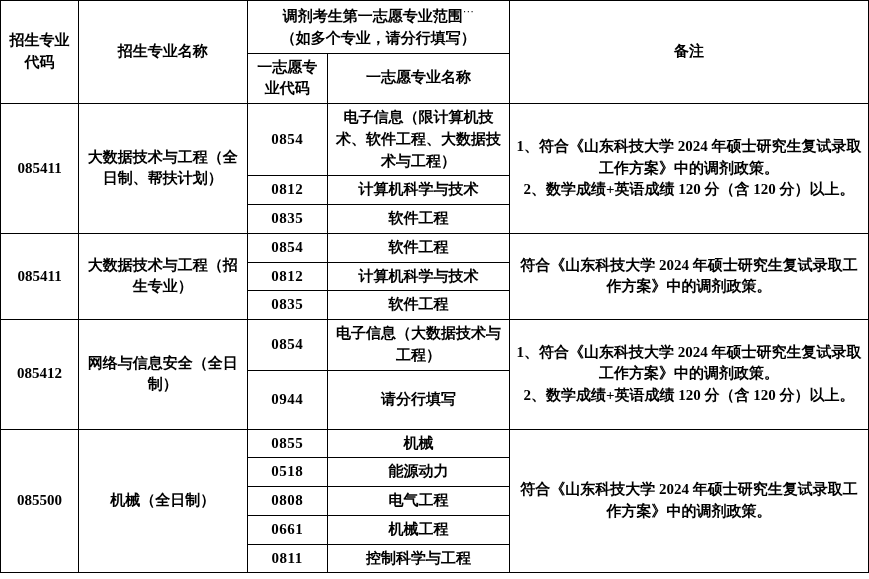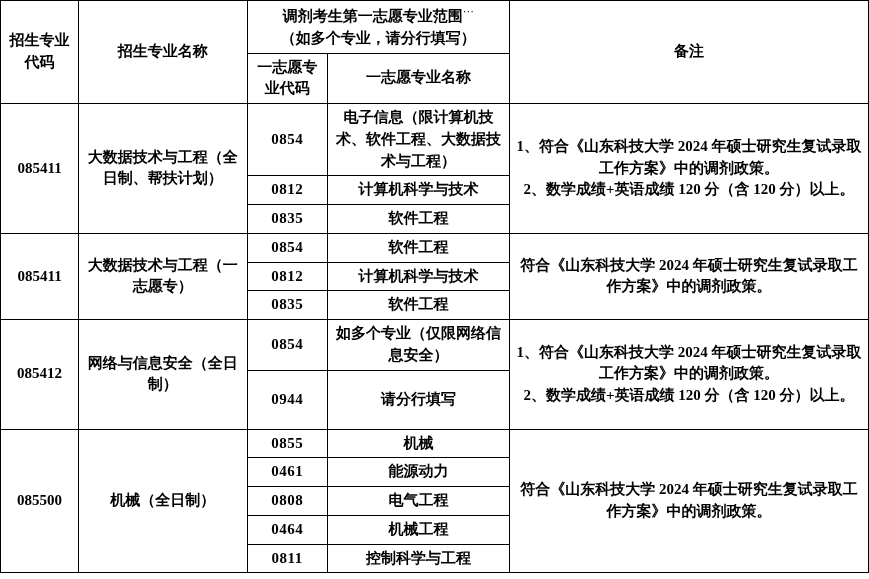--- a/index.html
+++ b/index.html
@@ -111,63 +111,63 @@
       <td class="cell-fcode">0812</td>
       <td class="cell-fname">计算机科学与技术</td>
     </tr>
     <tr>
       <td class="cell-fcode">0835</td>
       <td class="cell-fname">软件工程</td>
     </tr>
 
     <tr>
       <td class="cell-code" rowspan="3">085411</td>
-      <td class="cell-name" rowspan="3">大数据技术与工程（一志愿专）</td>
+      <td class="cell-name" rowspan="3">大数据技术与工程（招生专业）</td>
       <td class="cell-fcode">0854</td>
       <td class="cell-fname">软件工程</td>
       <td class="cell-remark" rowspan="3">符合《山东科技大学 2024 年硕士研究生复试录取工作方案》中的调剂政策。</td>
     </tr>
     <tr>
       <td class="cell-fcode">0812</td>
       <td class="cell-fname">计算机科学与技术</td>
     </tr>
     <tr>
       <td class="cell-fcode">0835</td>
       <td class="cell-fname">软件工程</td>
     </tr>
 
     <tr>
       <td class="cell-code" rowspan="2">085412</td>
       <td class="cell-name" rowspan="2">网络与信息安全（全日制）</td>
       <td class="cell-fcode">0854</td>
-      <td class="cell-fname">如多个专业（仅限网络信息安全）</td>
+      <td class="cell-fname">电子信息（大数据技术与工程）</td>
       <td class="cell-remark" rowspan="2">1、符合《山东科技大学 2024 年硕士研究生复试录取工作方案》中的调剂政策。<br>2、数学成绩+英语成绩 120 分（含 120 分）以上。</td>
     </tr>
     <tr>
       <td class="cell-fcode" style="height:52px">0944</td>
       <td class="cell-fname">请分行填写</td>
     </tr>
 
     <tr>
       <td class="cell-code" rowspan="5">085500</td>
       <td class="cell-name" rowspan="5">机械（全日制）</td>
       <td class="cell-fcode">0855</td>
       <td class="cell-fname">机械</td>
       <td class="cell-remark" rowspan="5">符合《山东科技大学 2024 年硕士研究生复试录取工作方案》中的调剂政策。</td>
     </tr>
     <tr>
-      <td class="cell-fcode">0461</td>
+      <td class="cell-fcode">0518</td>
       <td class="cell-fname">能源动力</td>
     </tr>
     <tr>
       <td class="cell-fcode">0808</td>
       <td class="cell-fname">电气工程</td>
     </tr>
     <tr>
-      <td class="cell-fcode">0464</td>
+      <td class="cell-fcode">0661</td>
       <td class="cell-fname">机械工程</td>
     </tr>
     <tr>
       <td class="cell-fcode">0811</td>
       <td class="cell-fname">控制科学与工程</td>
     </tr>
   </tbody>
 </table>
 
 </body></html>

